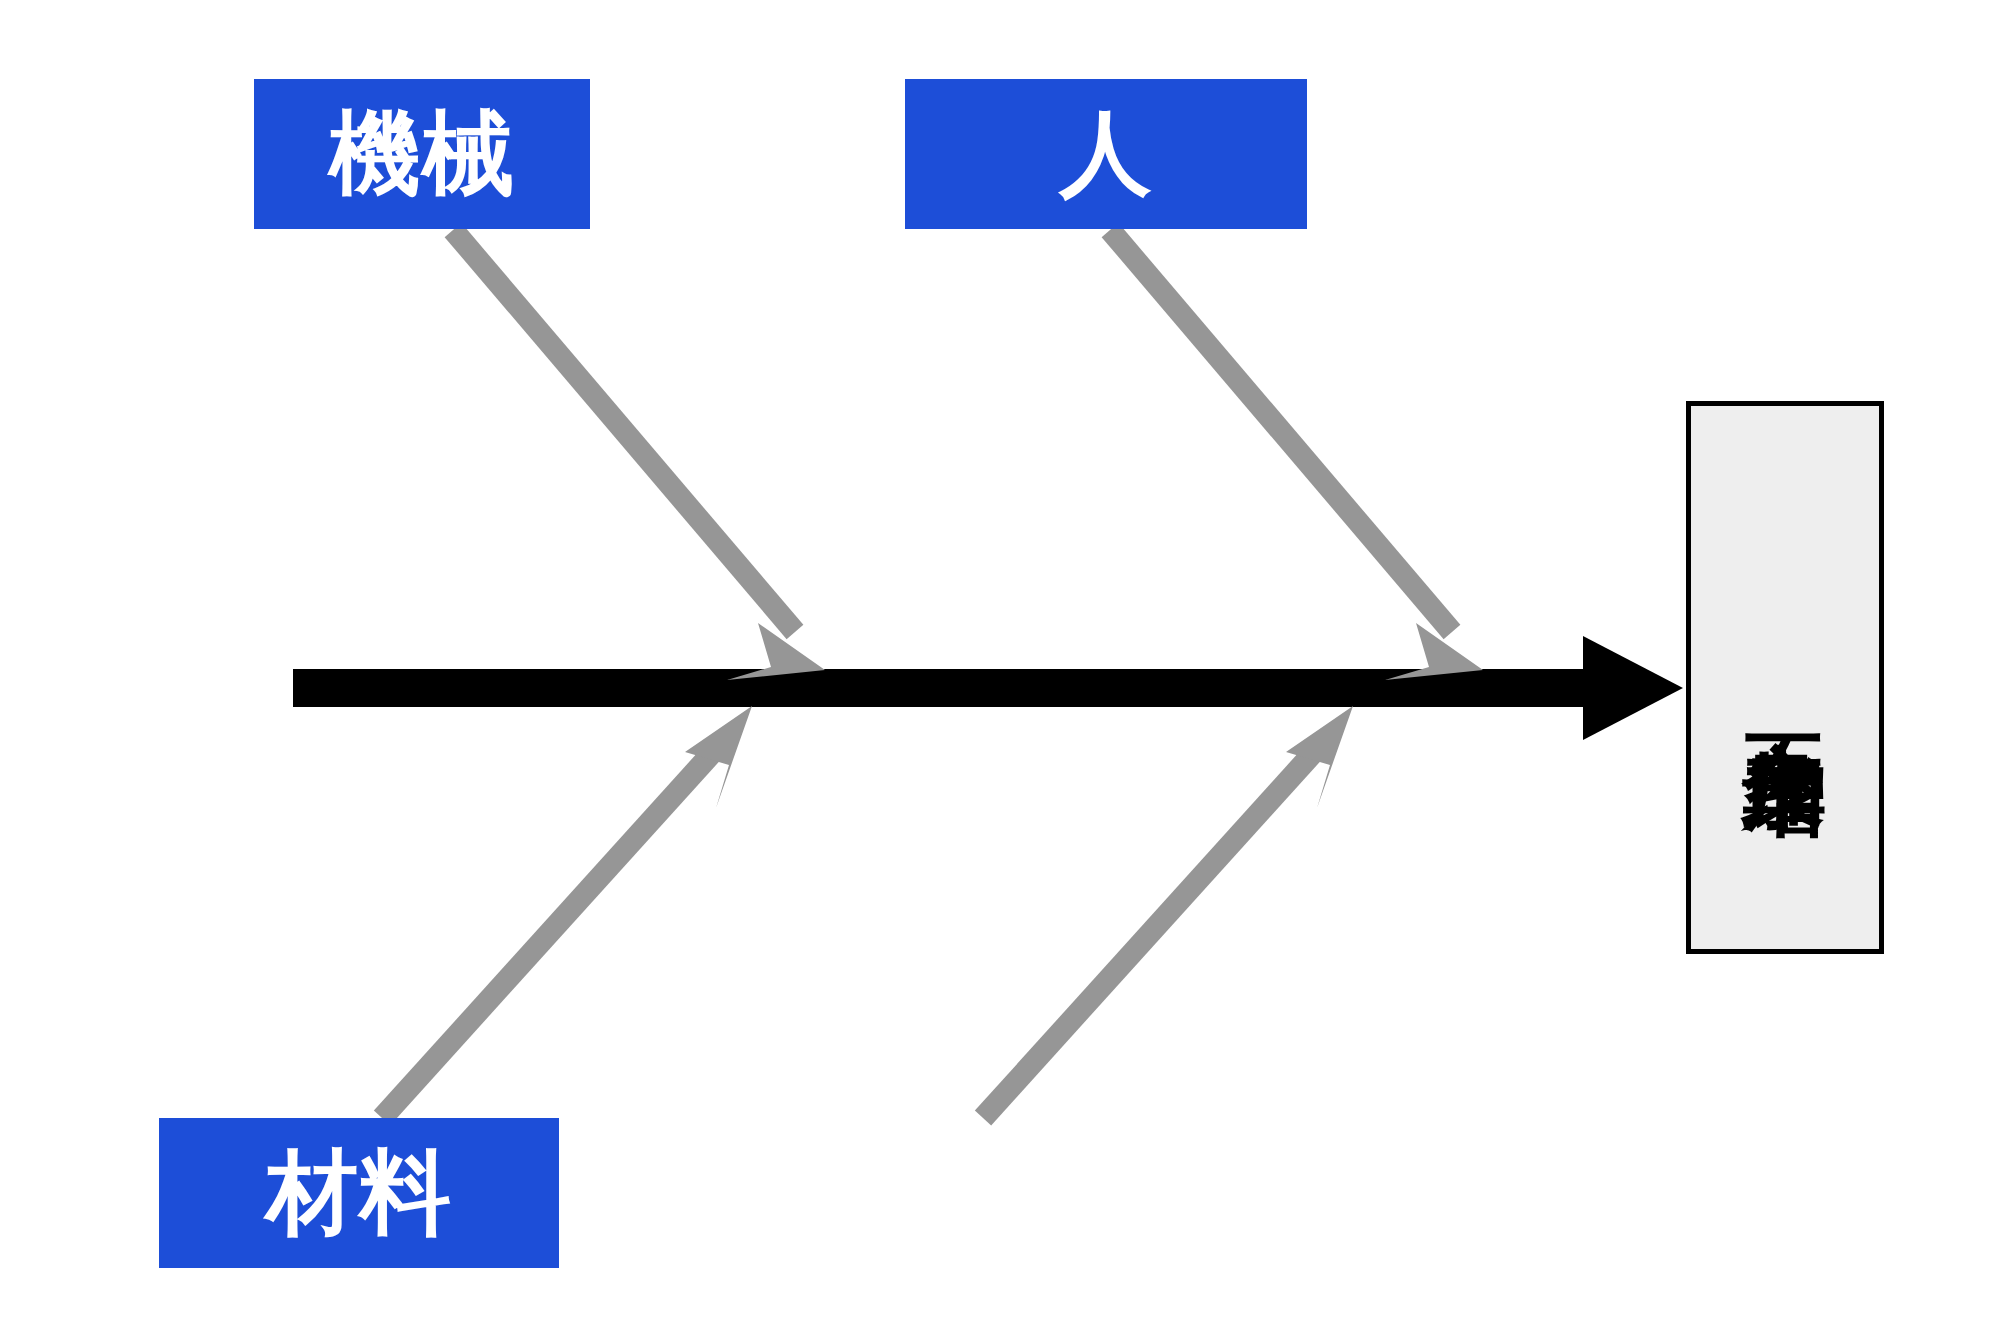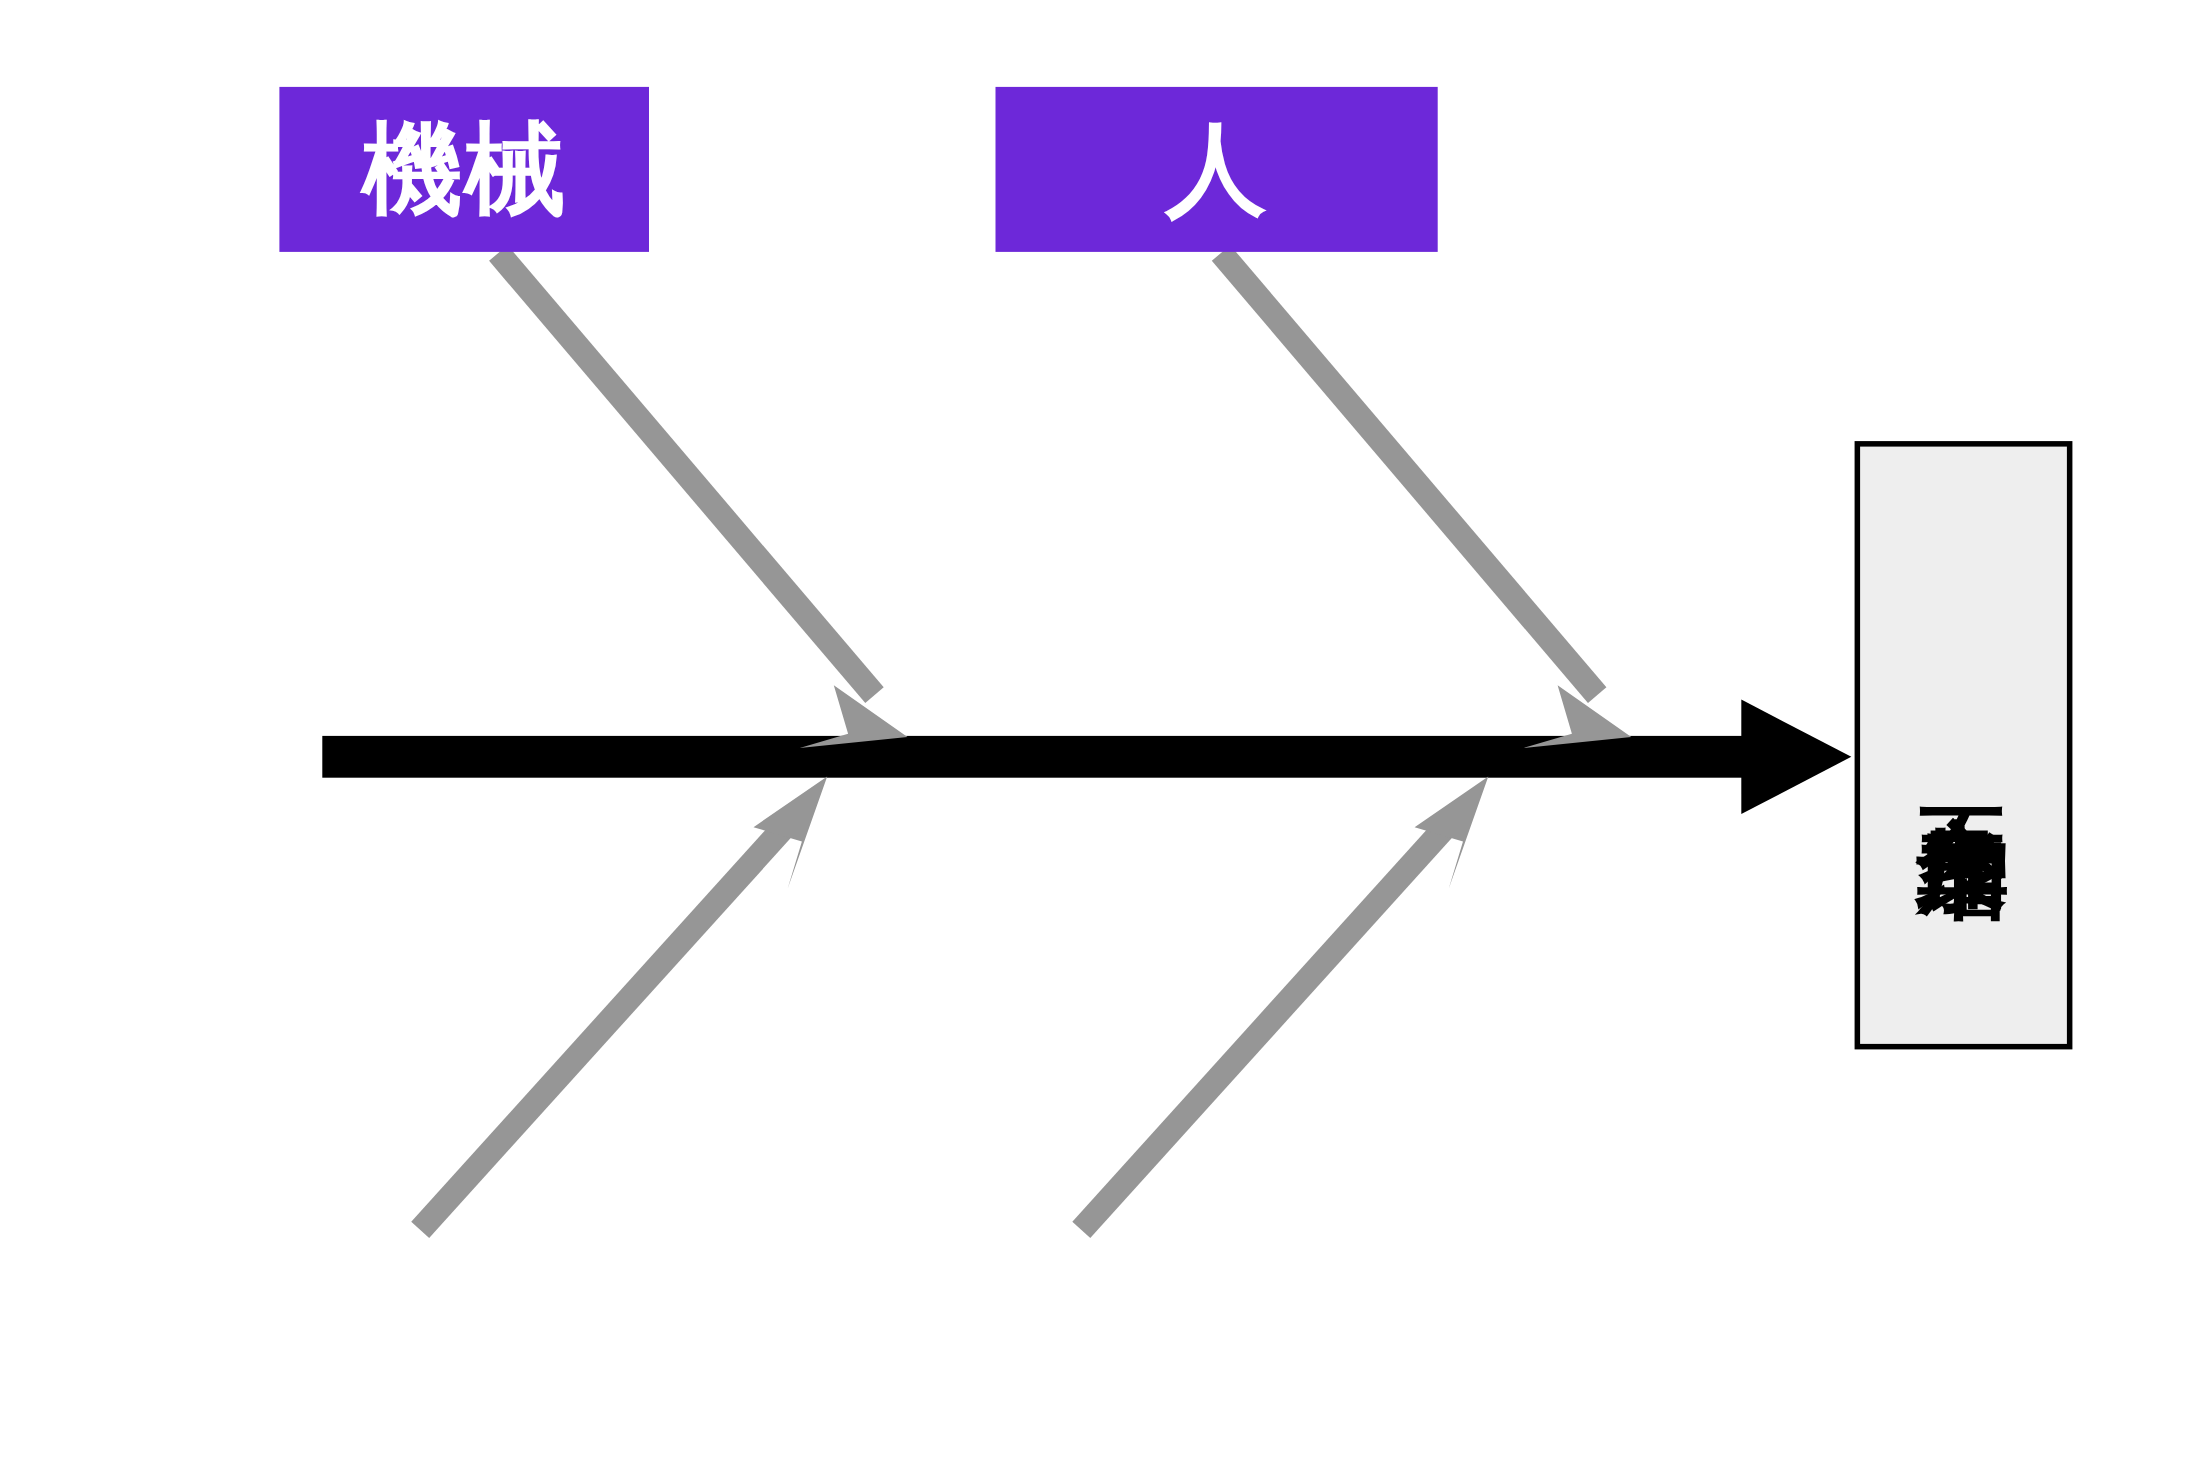--- a/index.html
+++ b/index.html
@@ -24,21 +24,21 @@
     top: 0;
     width: 2000px;
     height: 1340px;
     pointer-events: none;
   }
   .cause-box {
     position: absolute;
     display: flex;
     align-items: center;
     justify-content: center;
-    background: #6d28d9;
+    background: #1d4ed8;
     color: #ffffff;
     font-weight: bold;
     letter-spacing: 0.06em;
     line-height: 1;
     box-sizing: border-box;
   }
   .cause-label {
     font-size: 92px;
     font-weight: bold;
     white-space: nowrap;
@@ -106,19 +106,22 @@
   </svg>
 
   <div class="cause-box" id="box-machine">
     <span class="cause-label">機械</span>
   </div>
 
   <div class="cause-box" id="box-person">
     <span class="cause-label">人</span>
   </div>
 
+  <div class="cause-box" id="box-material">
+    <span class="cause-label">材料</span>
+  </div>
 
 
   <div id="box-effect">
     <span class="effect-label">不良率増加</span>
   </div>
 
 </div>
 
 </body></html>

